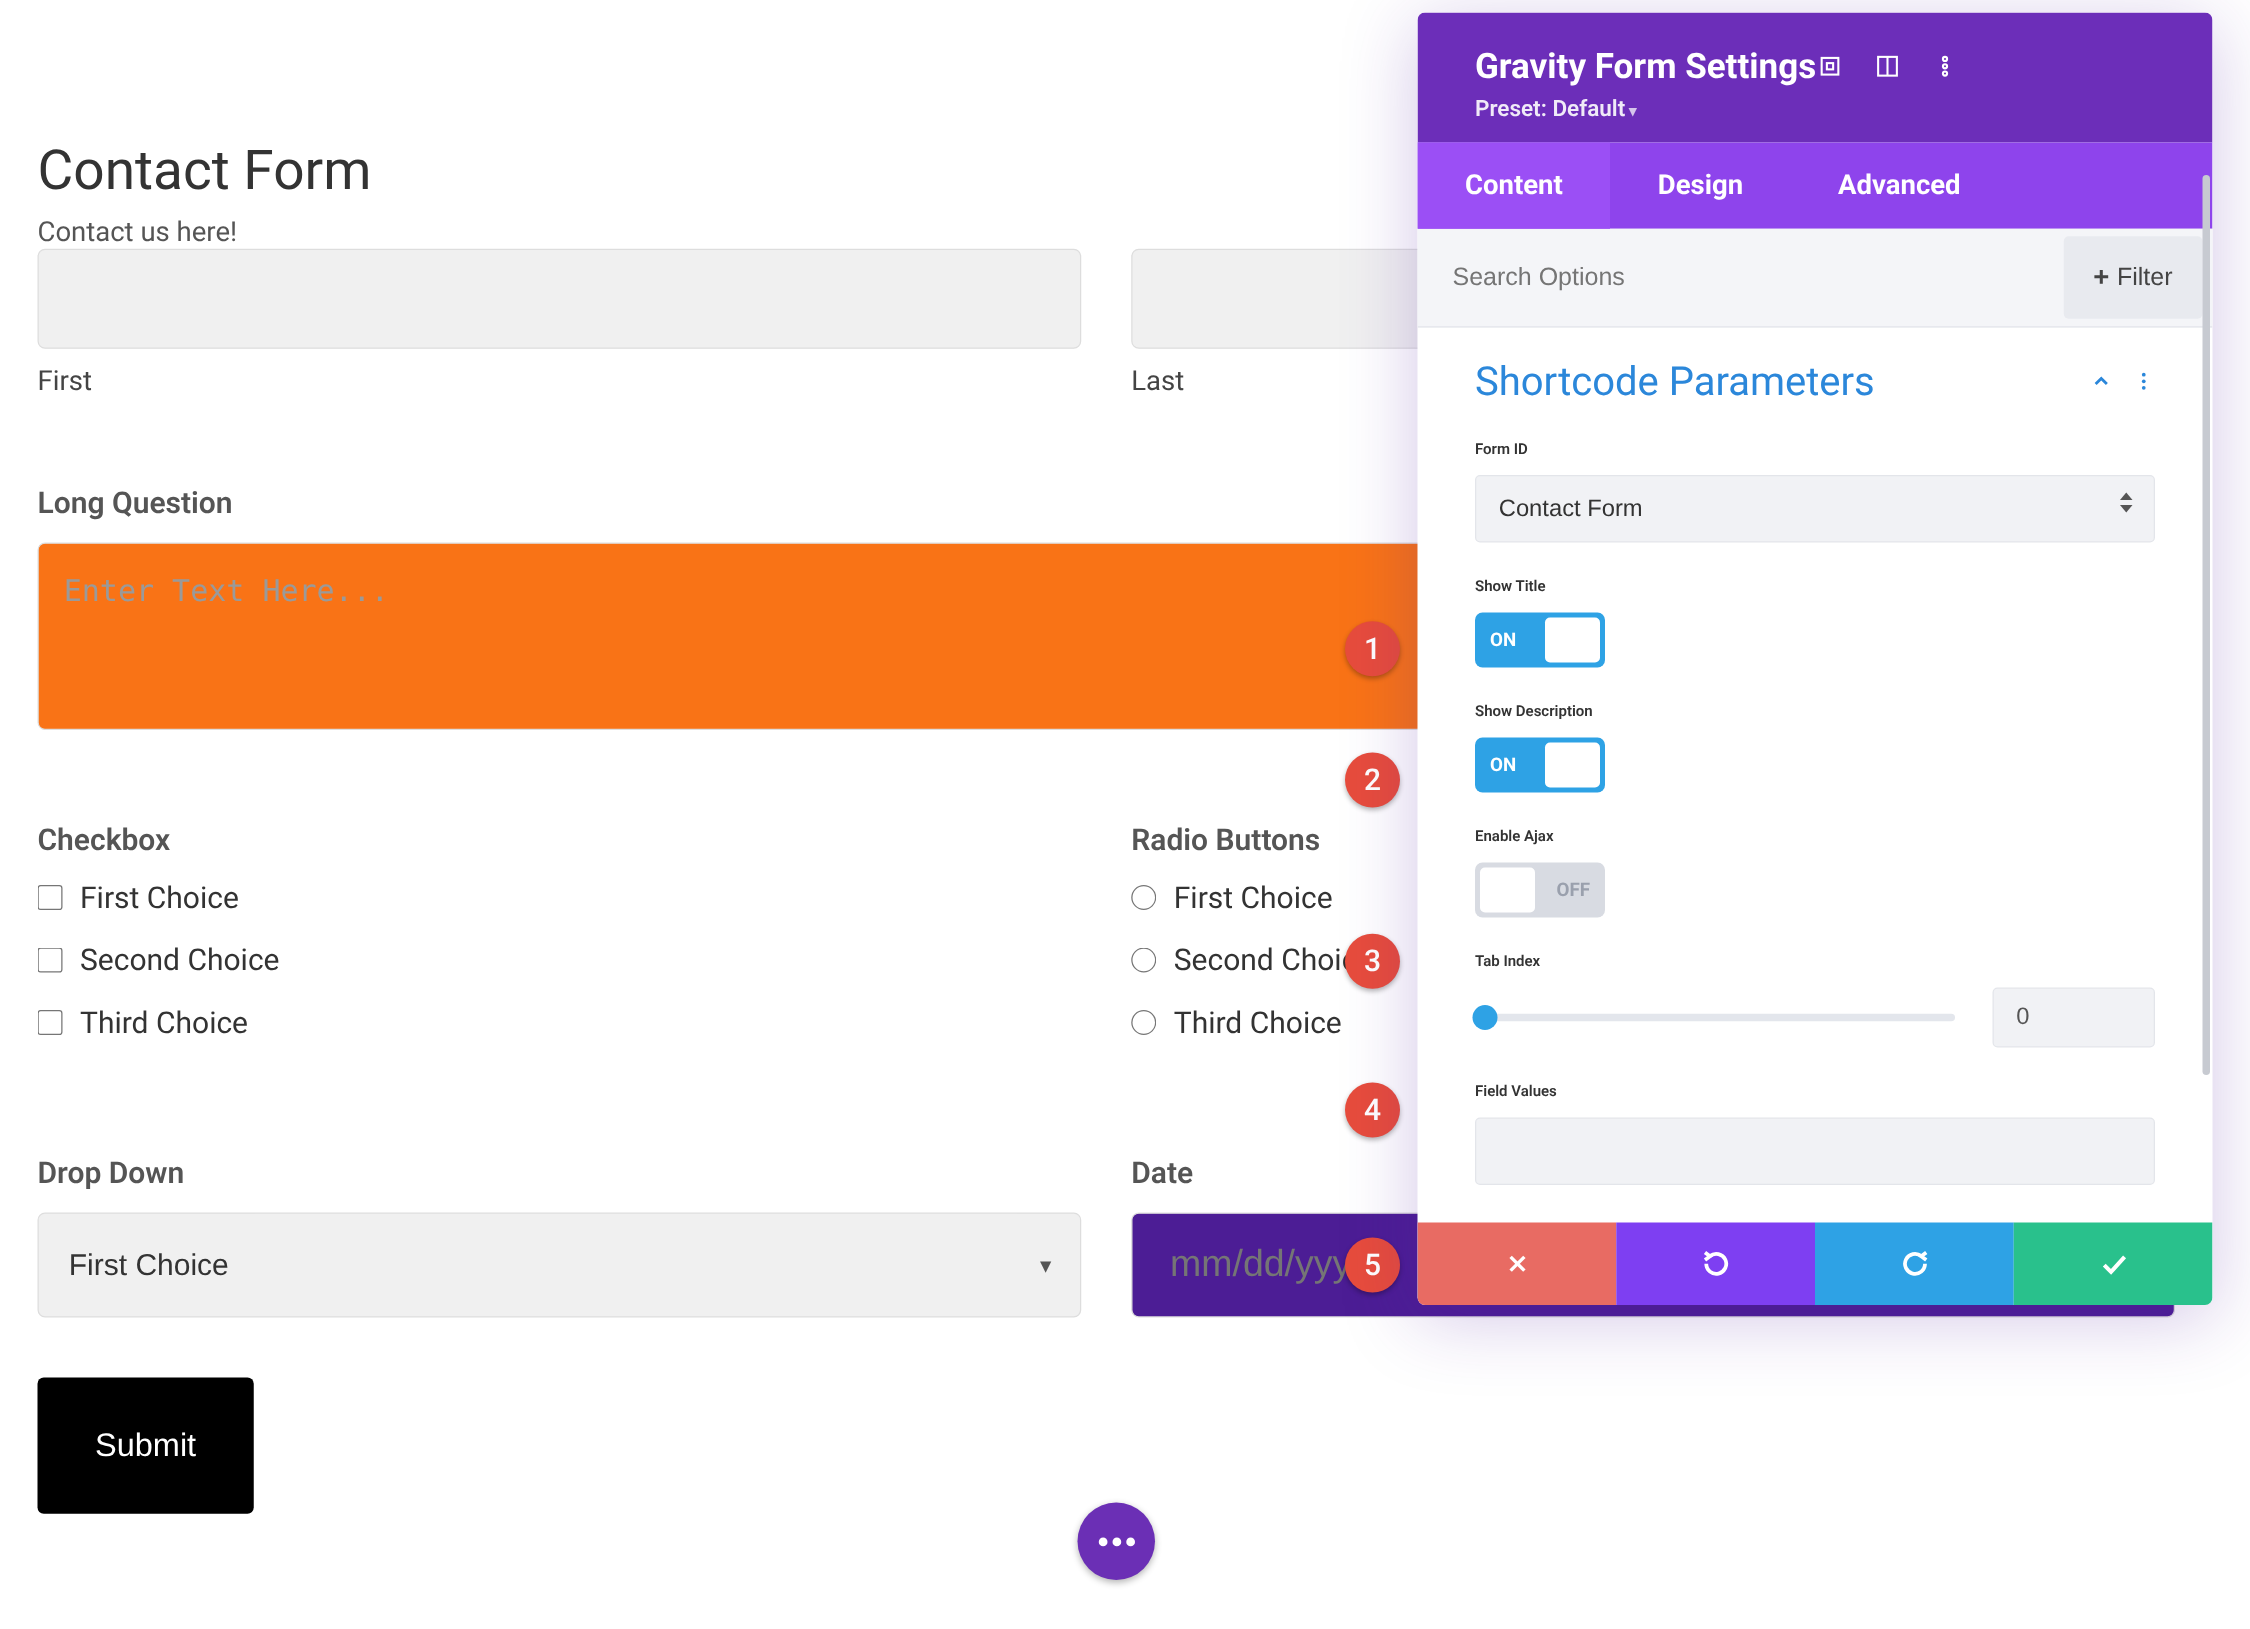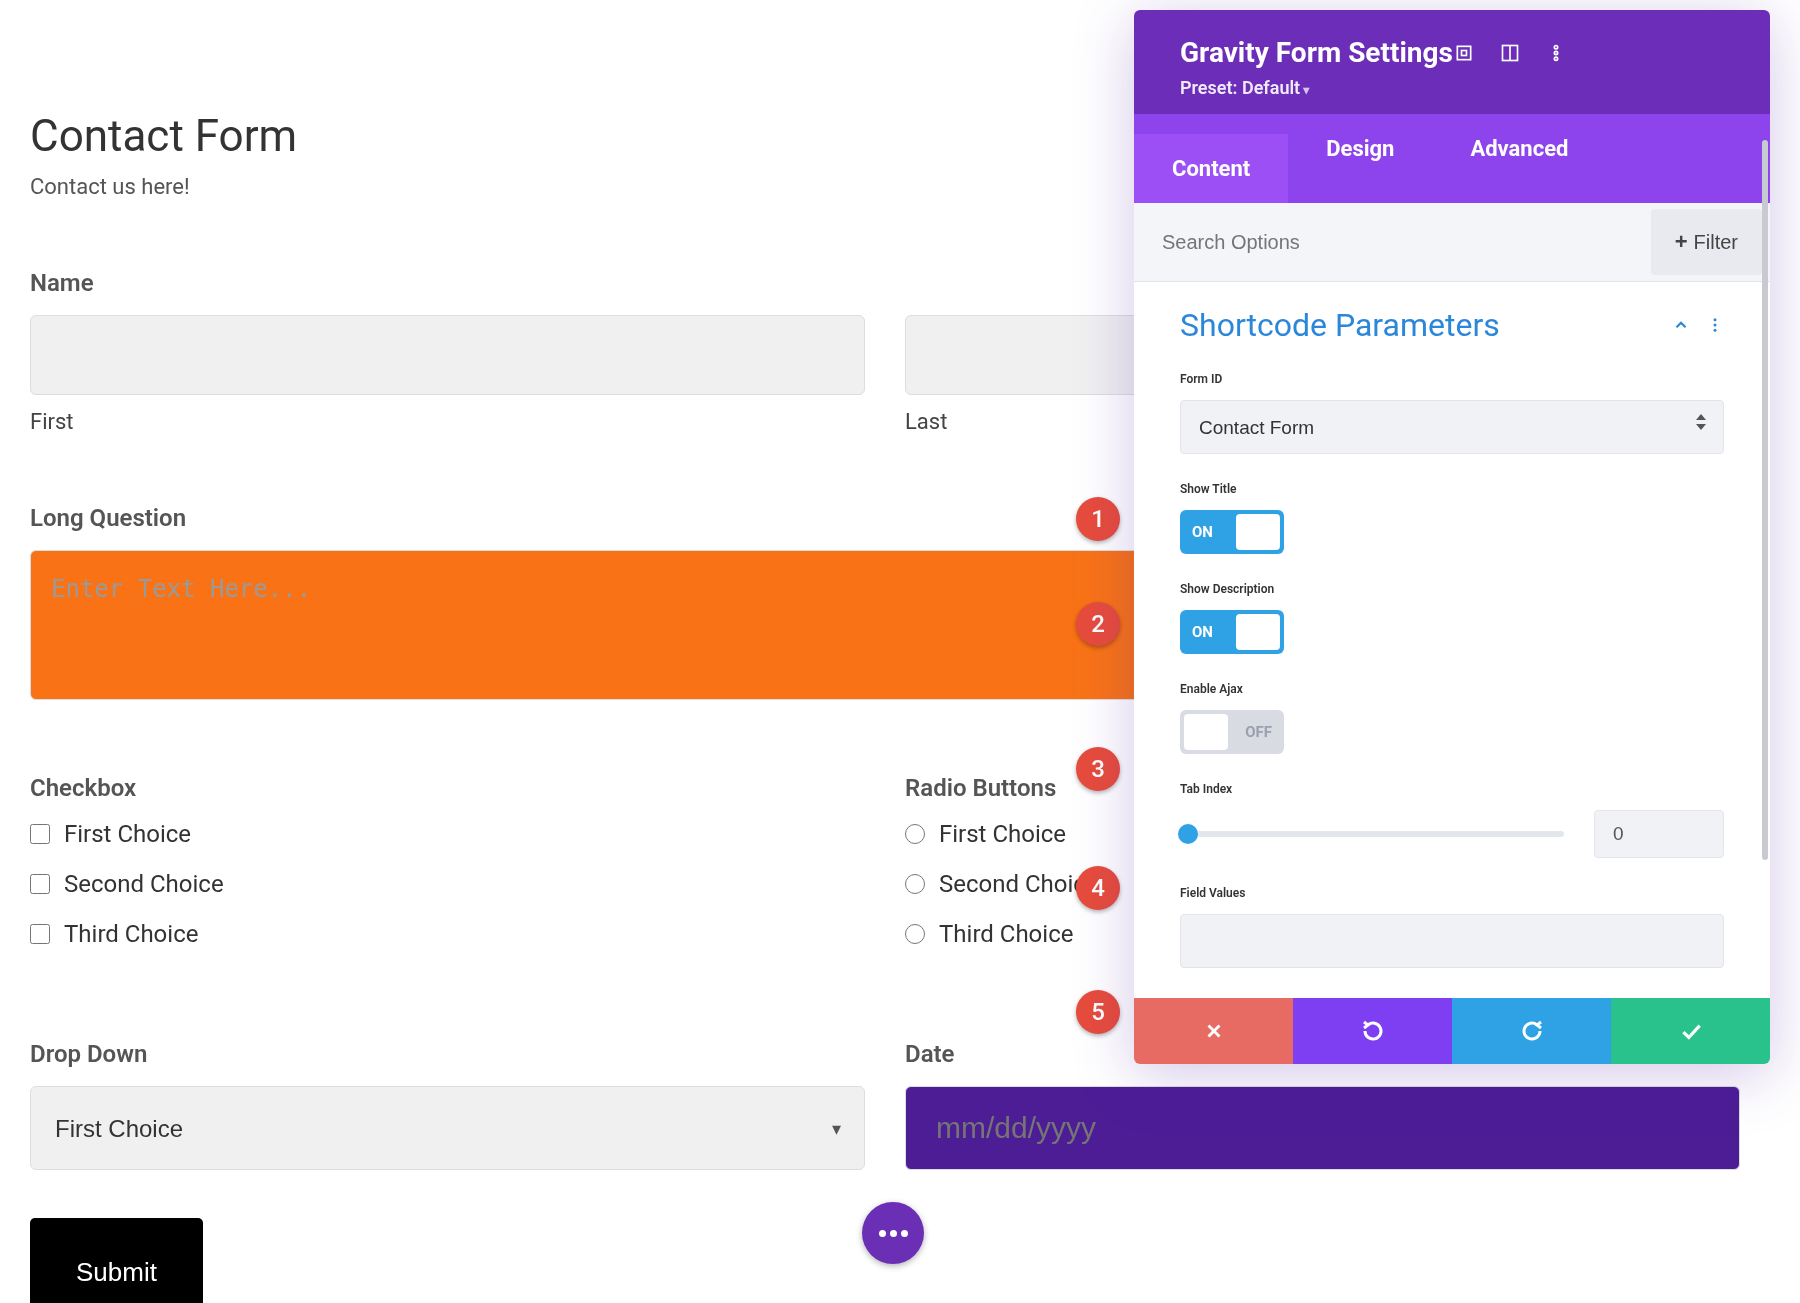--- a/index.html
+++ b/index.html
@@ -44,21 +44,21 @@
 .panel-header { background: #6c2eb9; color: #fff; padding: 26px 32px 16px 46px; display:flex; align-items:flex-start; justify-content:flex-start; }
 .panel-title { font-size: 28px; font-weight: 700; }
 .panel-preset { font-size: 18px; font-weight: 600; opacity: .9; margin-top: 8px; }
 .panel-preset::after { content: " ▾"; font-size: 12px; opacity:.8; }
 .header-icons { display:flex; gap: 24px; margin-top: 6px; }
 .hicon { width: 22px; height: 22px; cursor:pointer; display:flex; align-items:center; justify-content:center; }
 .hicon svg { stroke:#fff; fill:none; stroke-width:2; }
 
 .tabs { display:flex; background:#8e44ec; }
 .tab { flex: 0 0 auto; padding: 22px 38px; font-size: 22px; font-weight:700; color:#fff; cursor:pointer; }
-.tab.active { background:#9b4ff5;margin-top:20px; }
+.tab.active { background:#9b4ff5; }
 
 .search-row { display:flex; align-items:center; background:#f4f5f8; border-bottom:1px solid #e2e4ea; }
 .search-input { flex:1; border:none; background:transparent; padding: 22px 28px; font-size:20px; color:#888; outline:none; }
 .filter-btn { background:#e8eaef; border:none; padding:20px 24px; font-size:20px; color:#444; cursor:pointer; display:flex; align-items:center; gap:6px; margin: 6px 8px 6px 0; border-radius:4px;}
 .filter-btn::before { content:"+"; font-weight:700; font-size:22px; }
 
 .panel-body { padding: 24px 46px 30px 46px; max-height: 770px; overflow-y:auto; }
 .section-head { display:flex; align-items:center; justify-content:space-between; margin-bottom: 18px; }
 .section-title { color:#2b87da; font-size:32px; font-weight:400; }
 .section-actions { display:flex; gap:16px; align-items:center; color:#2b87da; }
@@ -100,21 +100,20 @@
 .foot-btn svg { stroke:#fff; fill:none; stroke-width:3; }
 
 </style>
 </head>
 <body>
 
 <div class="page">
   <h1 class="form-title">Contact Form</h1>
   <p class="form-desc">Contact us here!</p>
 
-  <div class="field-label">Name</div>
   <div class="two-col">
     <div>
       <input class="text-input" style="">
       <div class="sublabel">First</div>
     </div>
     <div>
       <input class="text-input" style="">
       <div class="sublabel">Last</div>
     </div>
   </div>

